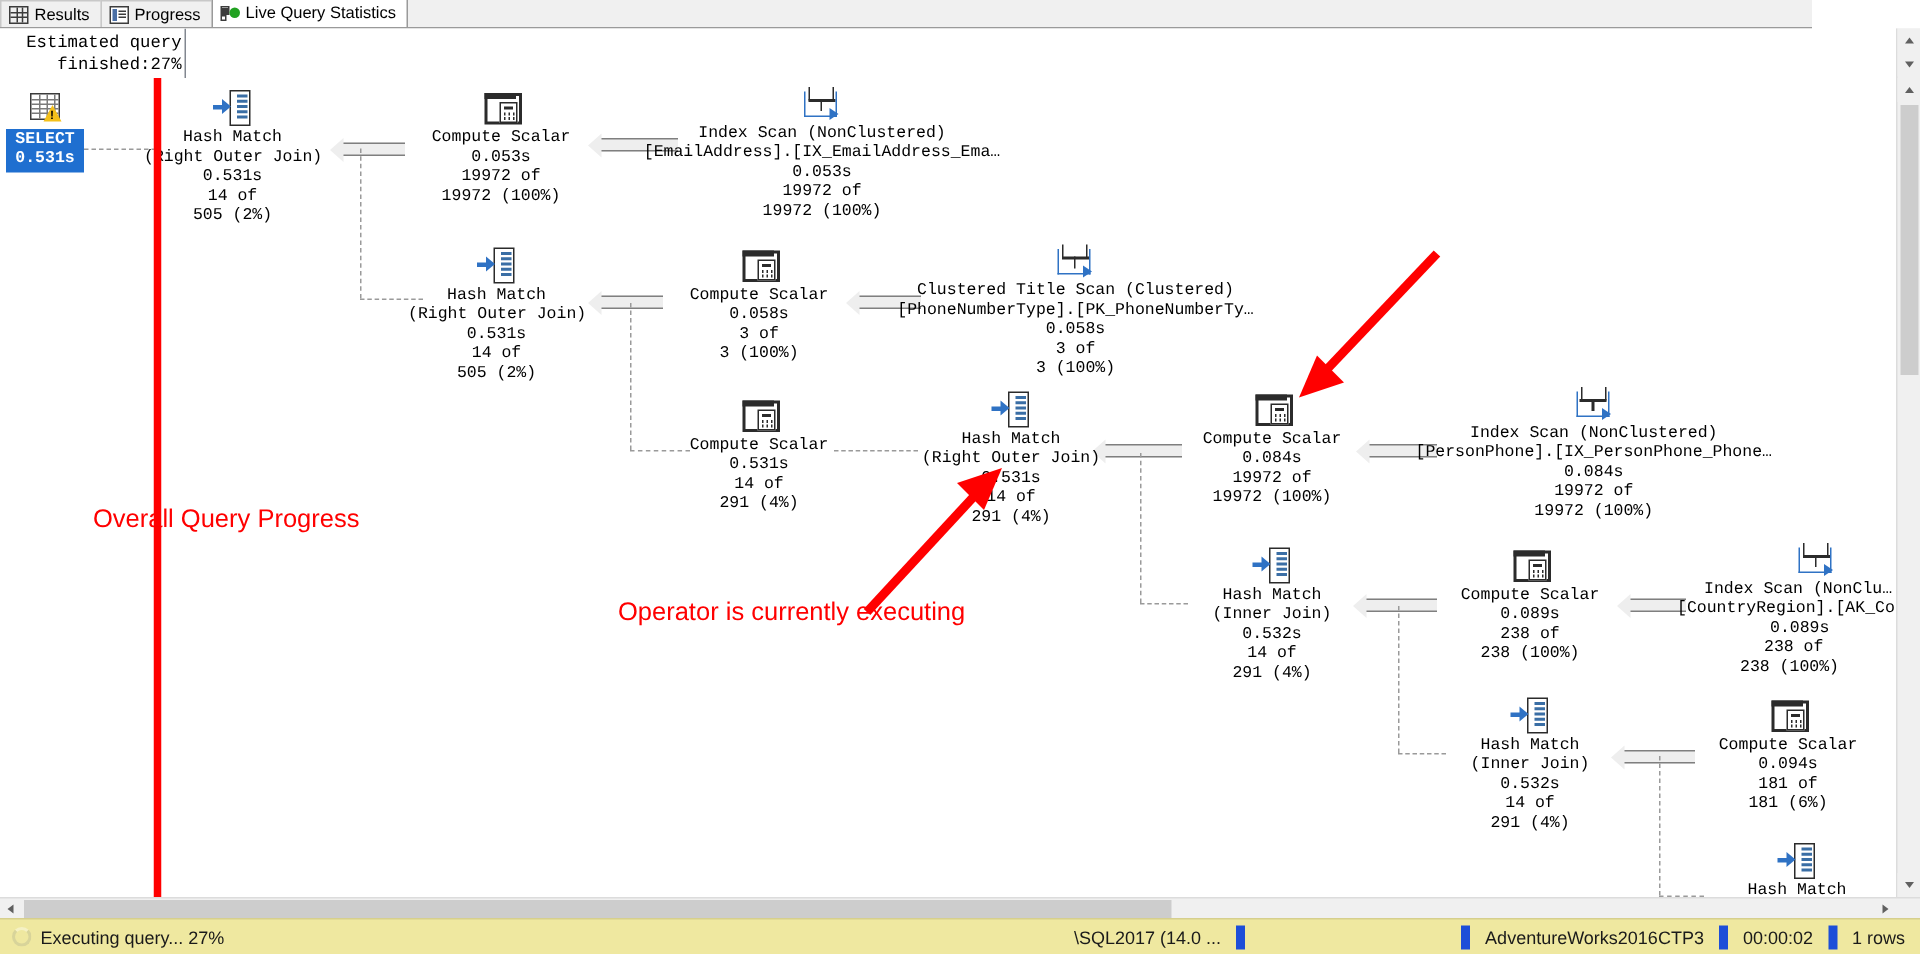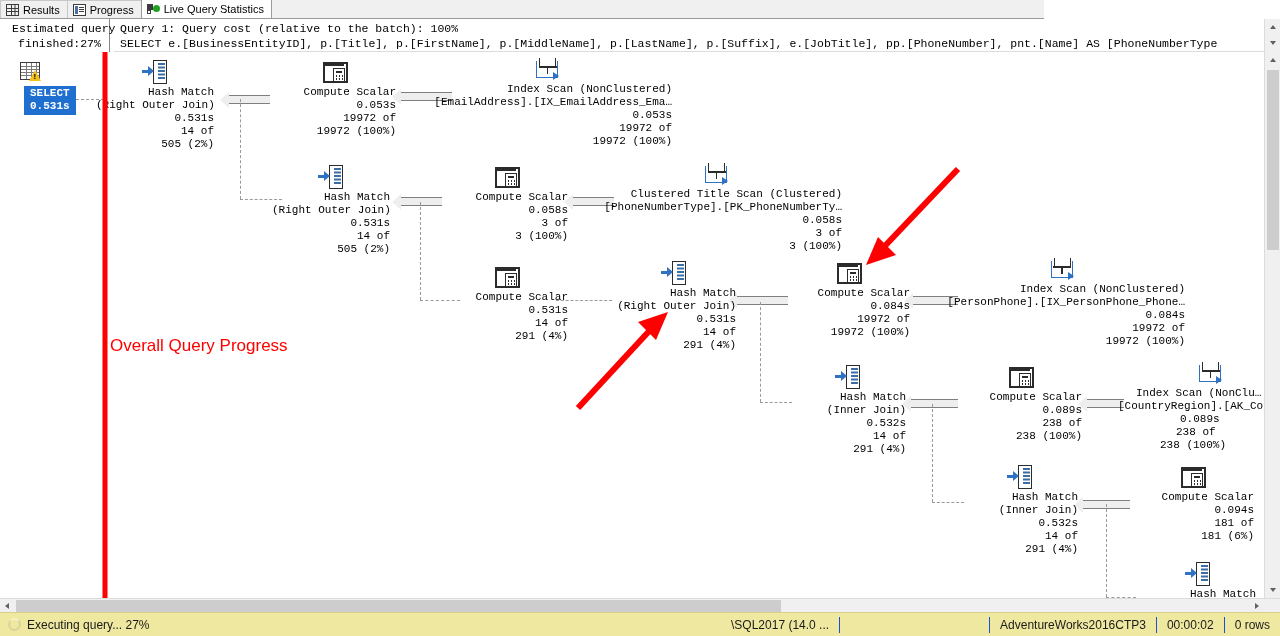--- a/index.html
+++ b/index.html
@@ -6,21 +6,21 @@
   html, body {
     margin: 0; padding: 0;
     width: 1280px; height: 636px;
     overflow: hidden;
     background: #ffffff;
     font-family: "Liberation Sans", sans-serif;
   }
 
   
   .tabstrip {
-    position: absolute; top: 0; left: 0; width: 1044px; height: 19px;
+    position: absolute; top: 0; left: 0; width: 1208px; height: 19px;
     background: #f0f0f0;
     border-bottom: 1px solid #9a9a9a;
     display: flex; align-items: flex-end;
   }
   .tab {
     height: 18px;
     display: flex; align-items: center; gap: 4px;
     padding: 0 7px 0 5px;
     font-size: 11px; color: #000;
     background: #f0f0f0;
@@ -80,23 +80,23 @@
     position: absolute; top: 19px; left: 0;
     width: 1280px; height: 33px;
     background: #ffffff;
     font-family: "Liberation Mono", monospace;
     font-size: 11.5px;
     color: #000;
     white-space: nowrap;
     overflow: hidden;
   }
   .qh-left {
-    position: absolute; left: 0; top: 0; width: 110px; height: 33px;
+    position: absolute; left: 0; top: 0; width: 124px; height: 33px;
     padding: 2px 2px 0 12px;
-    text-align: center;
+    text-align: right;
     line-height: 15px;
     border-right: 1px solid #828790;
     background: #fff;
   }
   .qh-right {
     position: absolute; left: 114px; top: 0; right: 16px; height: 33px;
     padding: 2px 0 0 6px;
     line-height: 15px;
     border-bottom: 1px solid #dcdcdc;
   }
@@ -120,21 +120,21 @@
 
   
   .plan {
     position: absolute; top: 52px; left: 0;
     width: 1264px; height: 546px;
     background: #ffffff;
     overflow: hidden;
   }
   .node {
     position: absolute;
-    text-align: right;
+    text-align: center;
     font-family: "Liberation Mono", monospace;
     font-size: 11px;
     color: #000;
     line-height: 13px;
     white-space: nowrap;
   }
   .node .nicon {
     width: 26px; height: 24px; margin: 0 auto 2px auto; position: relative;
   }
   .node .nlbl { display: block; }
@@ -248,21 +248,20 @@
     font-family: "Liberation Sans", sans-serif;
     font-size: 8px; font-weight: bold; color: #000; line-height: 9px;
   }
   .sel-lbl {
     background: #1f6fd0; color: #ffffff;
     font-family: "Liberation Mono", monospace;
     font-size: 11px; line-height: 13px;
     padding: 1px 6px 2px 6px;
     display: inline-block;
     font-weight: bold;
-    margin-left: 20px;
   }
 
   
   .arrow-solid {
     position: absolute; height: 9px;
     background: #eeeeee;
     border-top: 1px solid #7f7f7f;
     border-bottom: 1px solid #7f7f7f;
   }
   .arrow-solid::before {
@@ -337,21 +336,21 @@
   }
   .sb-left { display: flex; align-items: center; gap: 6px; padding-left: 8px; }
   .spinner {
     width: 13px; height: 13px; border-radius: 50%;
     border: 2px solid #d8d49a; border-top-color: #f5f1c4;
     flex: none;
   }
   .sb-right { margin-left: auto; display: flex; align-items: center; height: 24px; }
   .sb-cell {
     padding: 0 10px; height: 16px; display: flex; align-items: center;
-    border-left: 1px solid #1d4ed8;
+    border-left: 6px solid #1d4ed8;
   }
   .sb-cell.nob { border-left: none; }
 </style>
 </head>
 <body>
 
 <div class="tabstrip">
   <div class="tab">
     <span class="tab-ico ico-grid"></span>
     <span>Results</span>
@@ -365,24 +364,20 @@
       <span class="lqs-bar"></span>
     </span>
     <span>Live Query Statistics</span>
   </div>
 </div>
 
 <div class="qheader">
   <div class="qh-left">
     <span class="qh-line">Estimated query</span>
     <span class="qh-line">finished:27%</span>
-  </div>
-  <div class="qh-right">
-    <span class="qh-line">Query 1: Query cost (relative to the batch): 100%</span>
-    <span class="qh-line">SELECT e.[BusinessEntityID], p.[Title], p.[FirstName], p.[MiddleName], p.[LastName], p.[Suffix], e.[JobTitle], pp.[PhoneNumber], pnt.[Name] AS [PhoneNumberType</span>
   </div>
 </div>
 <div class="hdr-vscroll">
   <div class="sb-arrow up"></div>
   <div class="sb-arrow down"></div>
 </div>
 
 <div class="plan">
 
   <div class="dash-h" style="left:46px; top:47px; width:58px;"></div>
@@ -601,35 +596,38 @@
         <span class="arr"></span>
       </div>
     <span class="nlbl">Hash Match</span>
   </div>
 
   <svg class="redarrow" style="left:80px; top:-50px; width:50px; height:620px;" viewBox="0 0 50 620">
     <line x1="25" y1="616" x2="25" y2="24" stroke="#ff0000" stroke-width="5"></line>
     <polygon points="25,0 13,28 37,28" fill="#ff0000"></polygon>
   </svg>
 
-  <div class="anno" style="left:62px; top:284px;margin-left:48px;">
+  <div class="anno" style="left:62px; top:284px;">
     <span>Overall Query Progress</span>
   </div>
 
   <svg class="redarrow" style="left:850px; top:105px; width:120px; height:120px;" viewBox="0 0 120 120">
     <line x1="108" y1="12" x2="32" y2="92" stroke="#ff0000" stroke-width="6"></line>
     <polygon points="16,108 46,98 28,80" fill="#ff0000"></polygon>
   </svg>
 
 
   <svg class="redarrow" style="left:560px; top:248px; width:120px; height:120px;" viewBox="0 0 120 120">
     <line x1="18" y1="108" x2="92" y2="28" stroke="#ff0000" stroke-width="6"></line>
     <polygon points="108,12 78,22 96,40" fill="#ff0000"></polygon>
   </svg>
 
+  <div class="anno" style="left:412px; top:346px;">
+    <span>Operator is currently executing</span>
+  </div>
 
 </div>
 
 <div class="plan-vscroll">
   <div class="sb-arrow up"></div>
   <div class="plan-vthumb"></div>
   <div class="sb-arrow down" style="position:absolute; bottom:0;"></div>
 </div>
 
 <div class="plan-hscroll">
@@ -641,15 +639,15 @@
 <div class="statusbar">
   <div class="sb-left">
     <span class="spinner"></span>
     <span>Executing query... 27%</span>
   </div>
   <div class="sb-right">
     <span class="sb-cell nob">\SQL2017 (14.0 ...</span>
     <span class="sb-cell" style="width:150px;"></span>
     <span class="sb-cell">AdventureWorks2016CTP3</span>
     <span class="sb-cell">00:00:02</span>
-    <span class="sb-cell">0 rows</span>
+    <span class="sb-cell">1 rows</span>
   </div>
 </div>
 
 </body></html>

